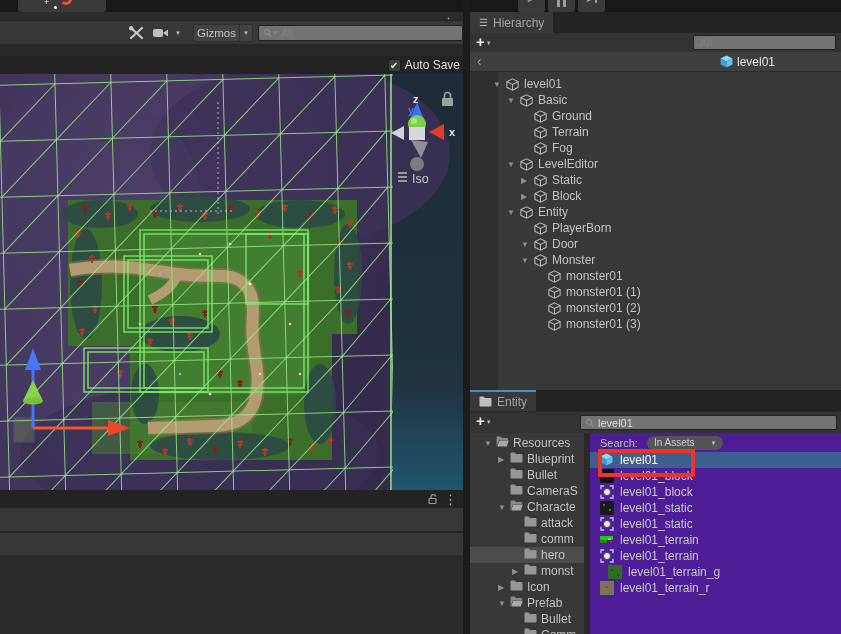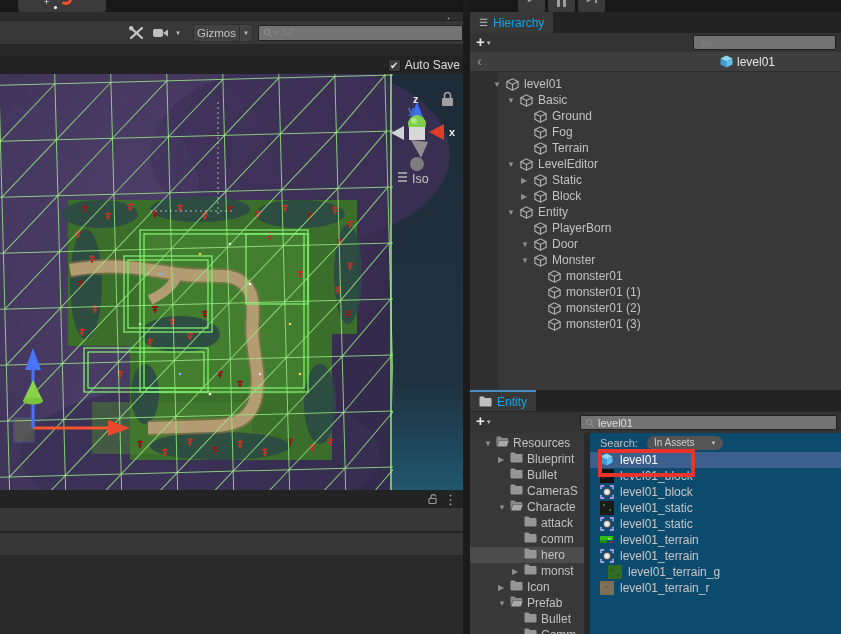--- a/index.html
+++ b/index.html
@@ -46,21 +46,21 @@
   .bgap  { left:0; top:519px; width:463px; height:2px;  background:#242424; }
   .brow2 { left:0; top:521px; width:463px; height:22px; background:#373737; }
   .brest { left:0; top:543px; width:463px; height:79px; background:#2a2a2a; }
 
   .vdivider { left:463px; top:0; width:7px; height:634px; background:#1b1b1b; }
 
   
   .right { left:470px; top:12px; width:371px; height:622px; }
   .tabbar { left:0; width:371px; height:21px; background:#232323; }
   .tab { height:21px; background:#383838; display:flex; align-items:center; gap:5px; padding:0 9px; width:max-content; }
-  .tab .tl { color:#0ea5e9; font-size:12px; }
+  .tab .tl { color:#a3a3a3; font-size:12px; }
   .tab-accent { border-top:2px solid #4a8cc8; }
   .hamb { color:#b8b8b8; font-size:10px; }
   .toolbar19 { left:0; width:371px; background:#333333; }
   .plusbtn { left:6px; top:1px; display:flex; align-items:flex-end; gap:1px; color:#e8e8e8; }
   .plusbtn .p { font-size:15px; font-weight:bold; line-height:15px; }
   .plusbtn .d { font-size:6px; color:#bdbdbd; padding-bottom:3px; }
   .h-search { left:223px; top:2px; width:143px; height:15px; }
   .crumb { left:0; top:40px; width:371px; height:20px; background:#3f3f3f; border-bottom:1px solid #2c2c2c; }
   .crumb .back { position:absolute; left:7px; top:1px; color:#999; font-size:14px; }
   .crumb .ci { position:absolute; left:250px; top:3px; }
@@ -77,21 +77,21 @@
   .p-toolbar { top:400px; height:21px; }
   .p-search { left:110px; top:3px; width:257px; height:15px; }
   .p-content { left:0; top:421px; width:371px; height:201px; background:#383838; overflow:hidden; }
   .ftree { position:absolute; left:0; top:0; width:114px; height:201px; background:#383838; overflow:hidden; }
   .frow { height:16px; display:flex; align-items:center; white-space:nowrap; overflow:hidden; }
   .frow .arrow { width:12px; font-size:8px; color:#8f8f8f; flex:0 0 12px; }
   .frow .icon { width:14px; margin-right:3px; flex:0 0 14px; }
   .frow.sel { background:#4c4c4c; }
   .scrollup { position:absolute; right:3px; top:3px; color:#9a9a9a; font-size:8px; }
   .fdiv { position:absolute; left:114px; top:0; width:6px; height:201px; background:#2a2a2a; }
-  .results { position:absolute; left:120px; top:0; width:251px; height:201px; background:#0c4a6e; }
+  .results { position:absolute; left:120px; top:0; width:251px; height:201px; background:#4c1d95; }
   .res-hdr { position:absolute; left:0; top:1px; height:17px; display:flex; align-items:center; }
   .res-hdr .shl { color:#c0c0c0; font-size:11px; margin-left:10px; }
   .scope-pill { margin-left:9px; height:14px; background:#545454; border-radius:7px; display:flex; align-items:center; padding:0 7px; gap:16px; }
   .scope-pill .sv { color:#cfcfcf; font-size:10px; }
   .scope-pill .d { color:#c0c0c0; font-size:6px; }
   .res-rows { position:absolute; left:0; top:19px; width:251px; }
   .rrow { height:16px; display:flex; align-items:center; white-space:nowrap; }
   .rrow .icon { width:14px; height:14px; margin:0 6px 0 10px; flex:0 0 14px; }
   .rrow .lbl { font-size:12px; color:#c8c8c8; }
   .rrow.sel { background:#3d5f8e; }
@@ -467,29 +467,29 @@
                 <path d="M0.8 3.4 L6 6 L11.2 3.4 M6 6 L6 11.2" fill="none" stroke="#b2b2b2"></path>
               </svg></span>
             <span class="lbl">Ground</span>
           </div>
           <div class="trow" style="padding-left: 51px;">
             <span class="arrow"></span>
             <span class="icon"><svg width="13" height="13" viewBox="0 0 12 12">
                 <path d="M6 0.8 L11.2 3.4 L11.2 8.6 L6 11.2 L0.8 8.6 L0.8 3.4 Z" fill="none" stroke="#b2b2b2"></path>
                 <path d="M0.8 3.4 L6 6 L11.2 3.4 M6 6 L6 11.2" fill="none" stroke="#b2b2b2"></path>
               </svg></span>
+            <span class="lbl">Terrain</span>
+          </div>
+          <div class="trow" style="padding-left: 51px;">
+            <span class="arrow"></span>
+            <span class="icon"><svg width="13" height="13" viewBox="0 0 12 12">
+                <path d="M6 0.8 L11.2 3.4 L11.2 8.6 L6 11.2 L0.8 8.6 L0.8 3.4 Z" fill="none" stroke="#b2b2b2"></path>
+                <path d="M0.8 3.4 L6 6 L11.2 3.4 M6 6 L6 11.2" fill="none" stroke="#b2b2b2"></path>
+              </svg></span>
             <span class="lbl">Fog</span>
-          </div>
-          <div class="trow" style="padding-left: 51px;">
-            <span class="arrow"></span>
-            <span class="icon"><svg width="13" height="13" viewBox="0 0 12 12">
-                <path d="M6 0.8 L11.2 3.4 L11.2 8.6 L6 11.2 L0.8 8.6 L0.8 3.4 Z" fill="none" stroke="#b2b2b2"></path>
-                <path d="M0.8 3.4 L6 6 L11.2 3.4 M6 6 L6 11.2" fill="none" stroke="#b2b2b2"></path>
-              </svg></span>
-            <span class="lbl">Terrain</span>
           </div>
           <div class="trow" style="padding-left: 37px;">
             <span class="arrow">▼</span>
             <span class="icon"><svg width="13" height="13" viewBox="0 0 12 12">
                 <path d="M6 0.8 L11.2 3.4 L11.2 8.6 L6 11.2 L0.8 8.6 L0.8 3.4 Z" fill="none" stroke="#b2b2b2"></path>
                 <path d="M0.8 3.4 L6 6 L11.2 3.4 M6 6 L6 11.2" fill="none" stroke="#b2b2b2"></path>
               </svg></span>
             <span class="lbl">LevelEditor</span>
           </div>
           <div class="trow" style="padding-left: 51px;">

